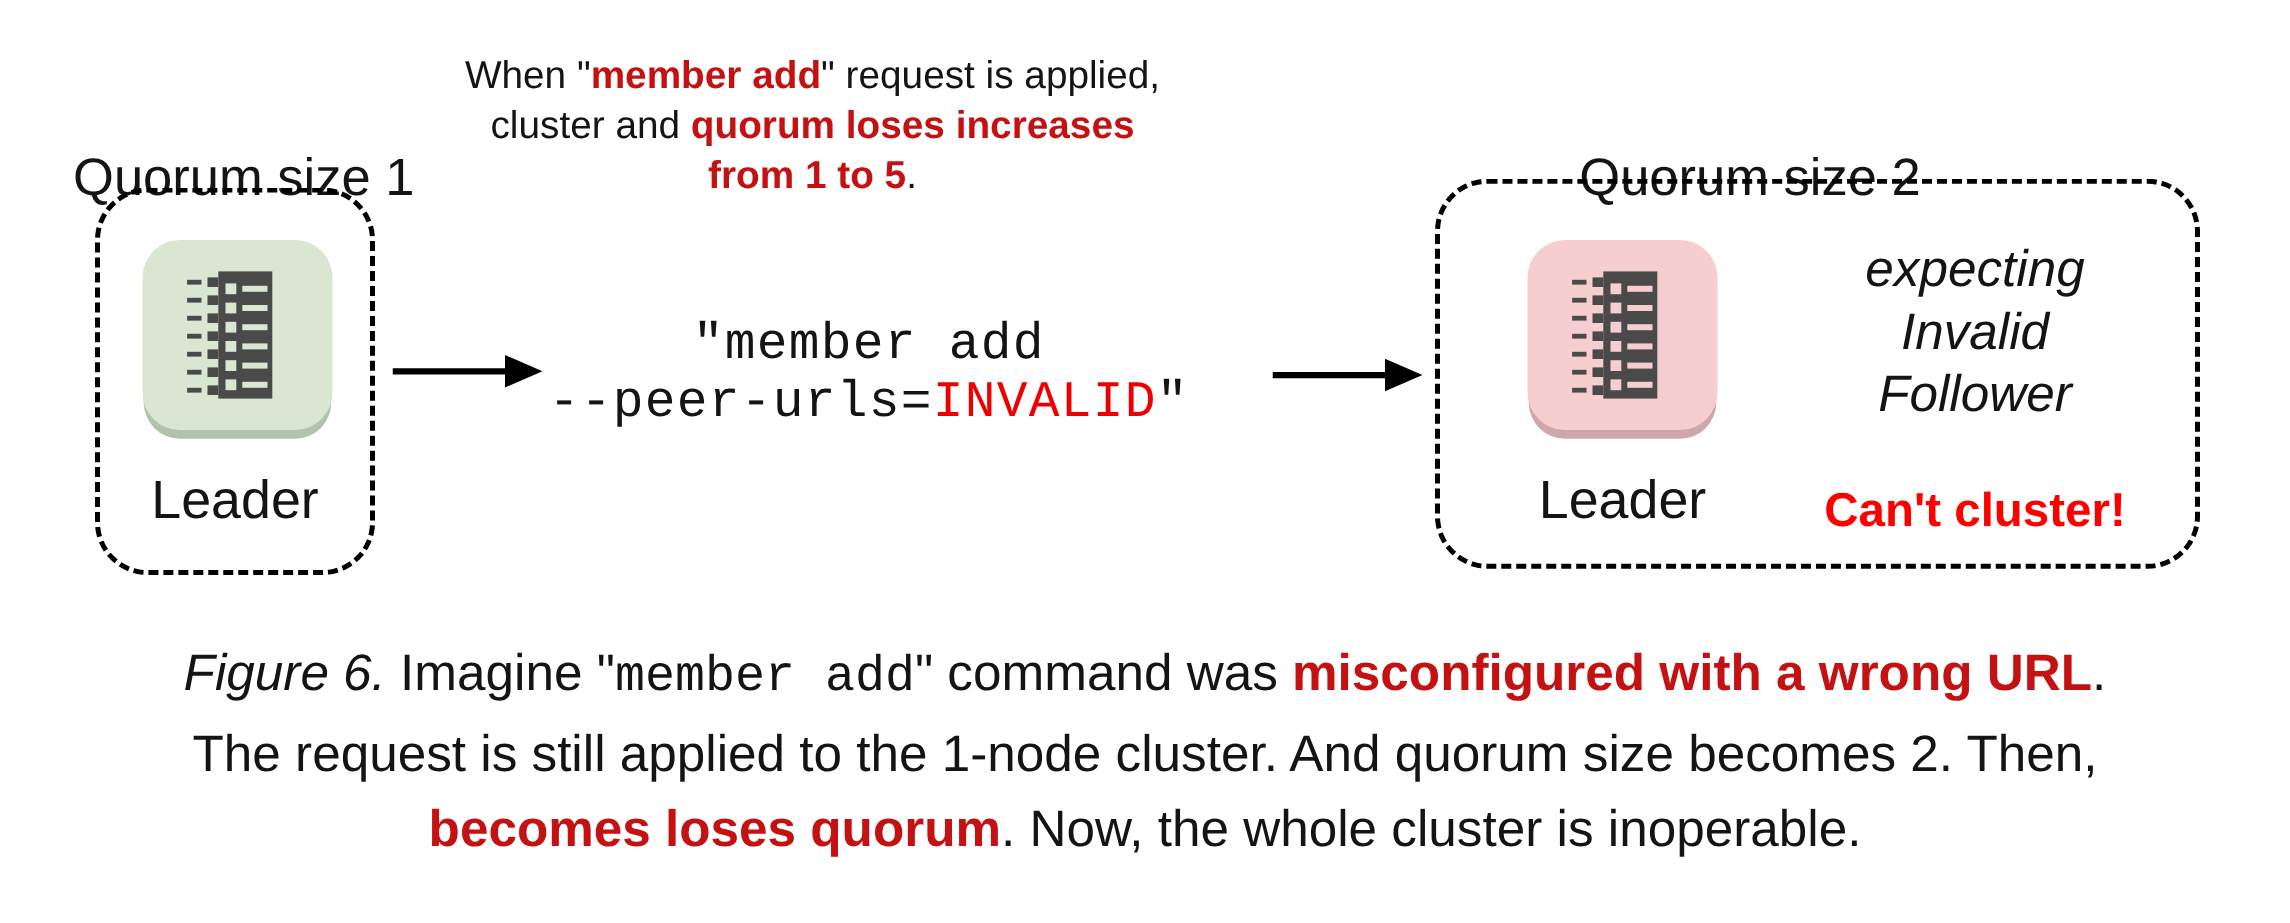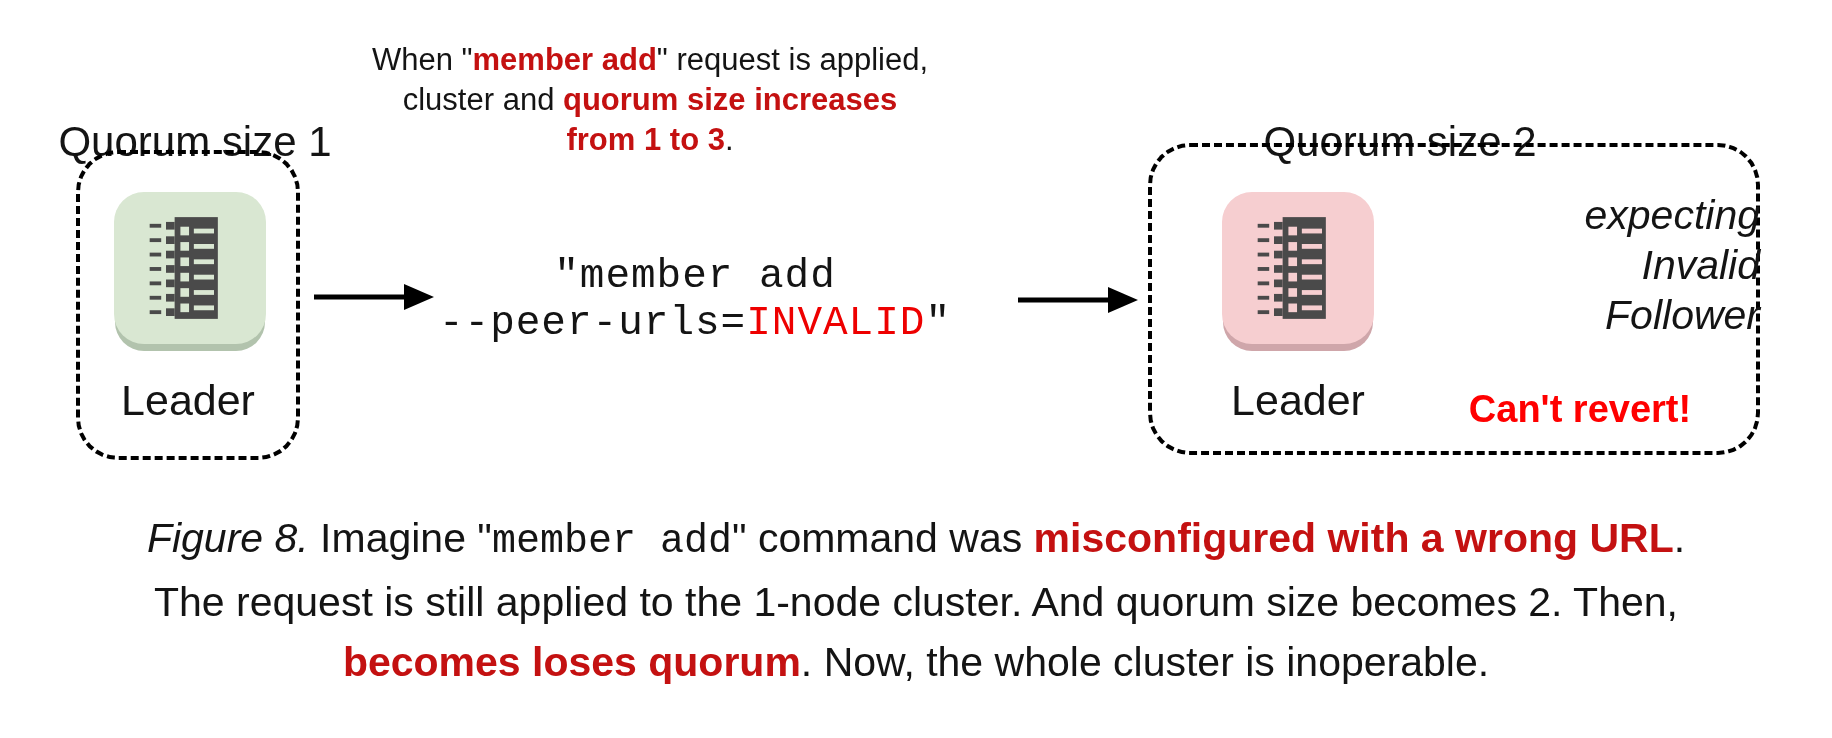--- a/index.html
+++ b/index.html
@@ -40,21 +40,21 @@
 
   .command {
     font-family: "Liberation Mono", monospace;
     font-size: 41px;
     line-height: 47px;
     letter-spacing: 1px;
   }
   .code-red { color: var(--code-red); }
   .mono { font-family: "Liberation Mono", monospace; }
 
-  .note { font-size: 41px; line-height: 50px; font-style: italic; text-align: right; }
+  .note { font-size: 41px; line-height: 50px; font-style: italic; }
   .warn { font-size: 38px; font-weight: bold; color: var(--warn-red); }
 
   .caption { font-size: 41px; line-height: 60px; }
   .caption .mono { font-size: 40px; }
   .italic { font-style: italic; }
 
   .arrow svg { display: block; }
 </style>
 </head>
 <body>
@@ -94,22 +94,22 @@
         <rect class="lite" x="54" y="79" width="21" height="5"></rect>
       <rect class="lite" x="40" y="93" width="9" height="9"></rect>
         <rect class="lite" x="54" y="95" width="21" height="5"></rect>
     </svg>
   </div>
 
   <div class="abs node-label center" style="left:76px; top:376px; width:224px;">Leader</div>
 
   <div class="abs heading center" style="left:340px; top:40px; width:620px;">
     <div><span>When "</span><span class="seg-red">member add</span><span>" request is applied,</span></div>
-    <div><span>cluster and </span><span class="seg-red">quorum size increases</span></div>
-    <div><span class="seg-red">from 1 to 3</span><span>.</span></div>
+    <div><span>cluster and </span><span class="seg-red">quorum loses increases</span></div>
+    <div><span class="seg-red">from 1 to 5</span><span>.</span></div>
   </div>
 
   <div class="abs arrow" style="left:314px; top:283px;">
     <svg width="120" height="28">
       <line x1="0" y1="14" x2="92" y2="14" stroke="#000" stroke-width="5"></line>
       <polygon points="90,1 120,14 90,27" fill="#000"></polygon>
     </svg>
   </div>
 
   <div class="abs command center" style="left:415px; top:253px; width:560px;">
@@ -161,21 +161,21 @@
   </div>
 
   <div class="abs node-label center" style="left:1196px; top:376px; width:204px;">Leader</div>
 
   <div class="abs note center" style="left:1400px; top:190px; width:360px;">
     <div>expecting</div>
     <div>Invalid</div>
     <div>Follower</div>
   </div>
 
-  <div class="abs warn center" style="left:1400px; top:388px; width:360px;">Can't revert!</div>
+  <div class="abs warn center" style="left:1400px; top:388px; width:360px;">Can't cluster!</div>
 
   <div class="abs caption center" style="left:0; top:508px; width:1832px;">
-    <div><span class="italic">Figure 8.</span><span> Imagine "</span><span class="mono">member add</span><span>" command was </span><span class="seg-red">misconfigured with a wrong URL</span><span>.</span></div>
+    <div><span class="italic">Figure 6.</span><span> Imagine "</span><span class="mono">member add</span><span>" command was </span><span class="seg-red">misconfigured with a wrong URL</span><span>.</span></div>
     <div><span>The request is still applied to the 1-node cluster. And quorum size becomes 2. Then,</span></div>
     <div><span class="seg-red">becomes loses quorum</span><span>. Now, the whole cluster is inoperable.</span></div>
   </div>
 
 </div>
 
 </body></html>

